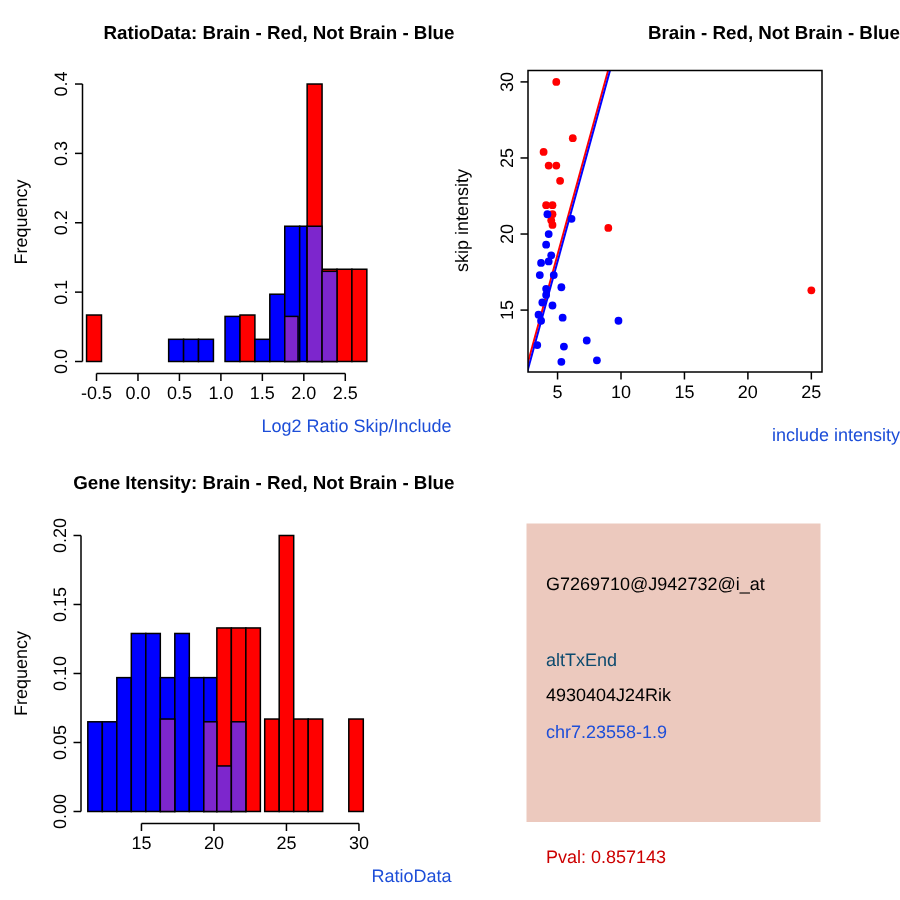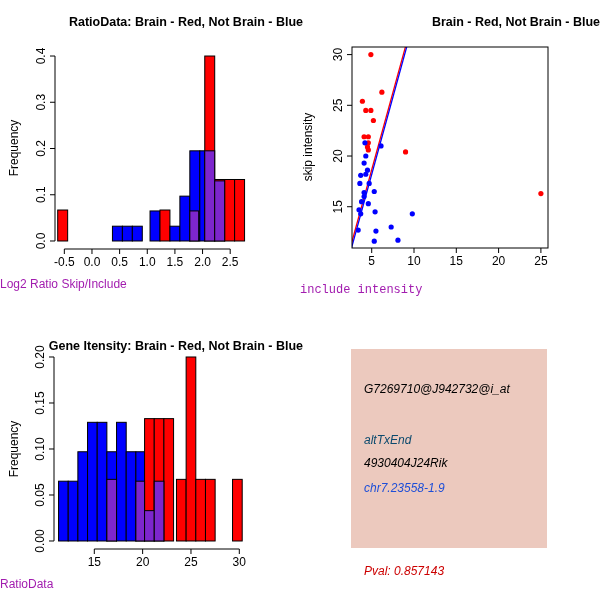--- a/index.html
+++ b/index.html
@@ -6,21 +6,21 @@
   #canvas{
     position:relative;width:600px;height:600px;background:#FFFFFF;overflow:hidden;
     font-family:"Liberation Sans",sans-serif;
   }
   #plot-svg{position:absolute;left:0;top:0;}
   .ptitle{
     position:absolute;text-align:right;font-weight:bold;font-size:12.5px;color:#000;
     letter-spacing:0px;white-space:nowrap;
   }
   .axlabel{
-    position:absolute;text-align:left;font-size:12px;color:#a21caf;white-space:nowrap;
+    position:absolute;text-align:right;font-size:12px;color:#1d4ed8;white-space:nowrap;
   }
   .vlabel{
     position:absolute;font-size:12px;color:#000;white-space:nowrap;
     transform:translate(-50%,-50%) rotate(-90deg);
   }
   #info-panel{
     position:absolute;left:351px;top:349px;width:196px;height:199px;
   }
   .info-line{
     position:absolute;left:13px;font-size:12px;white-space:nowrap;
@@ -183,30 +183,30 @@
     </svg>
 
   <div>
     <div class="ptitle" style="left:3px;top:15px;width:300px;">RatioData: Brain - Red, Not Brain - Blue</div>
     <div class="axlabel" style="left:0px;top:277px;width:301px;">Log2 Ratio Skip/Include</div>
     <div class="vlabel" style="left:14px;top:148px;">Frequency</div>
   </div>
 
   <div>
     <div class="ptitle" style="left:300px;top:15px;width:300px;">Brain - Red, Not Brain - Blue</div>
-    <div class="axlabel" style="left:300px;top:283px;width:300px;font-family:Liberation Mono, monospace;">include intensity</div>
+    <div class="axlabel" style="left:300px;top:283px;width:300px;">include intensity</div>
     <div class="vlabel" style="left:308px;top:147px;">skip intensity</div>
   </div>
 
   <div>
-    <div class="ptitle" style="left:3px;top:315px;width:300px;margin-top:24px;">Gene Itensity: Brain - Red, Not Brain - Blue</div>
+    <div class="ptitle" style="left:3px;top:315px;width:300px;">Gene Itensity: Brain - Red, Not Brain - Blue</div>
     <div class="axlabel" style="left:0px;top:577px;width:301px;">RatioData</div>
     <div class="vlabel" style="left:14px;top:449px;">Frequency</div>
   </div>
 
-  <div id="info-panel" style="background: rgb(236, 201, 190); font-style: italic;">
+  <div id="info-panel" style="background: rgb(236, 201, 190);">
     <div class="info-line" style="top: 33px; color: rgb(0, 0, 0);">G7269710@J942732@i_at</div>
     <div class="info-line" style="top: 84px; color: #0c4a6e;">altTxEnd</div>
     <div class="info-line" style="top: 107px; color: rgb(0, 0, 0);">4930404J24Rik</div>
     <div class="info-line" style="top: 132px; color: #1d4ed8;">chr7.23558-1.9</div>
     <div class="info-line" style="top: 171px; color: rgb(204, 0, 0); margin-top: 44px;">Pval: 0.857143</div>
   </div>
 </div>
 
 </body></html>

